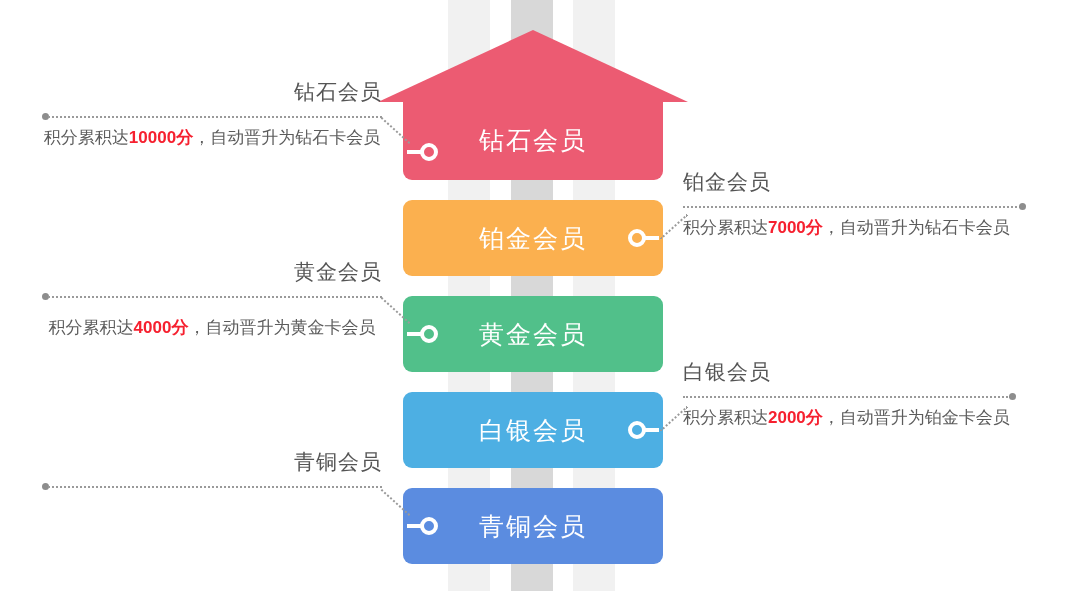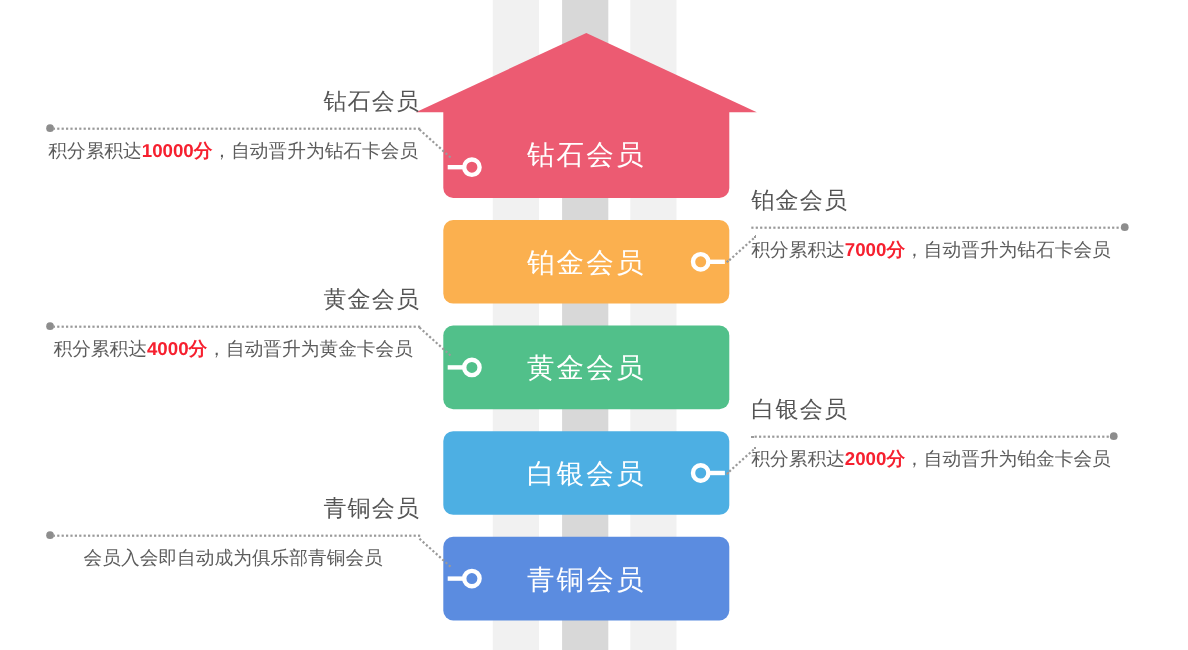--- a/index.html
+++ b/index.html
@@ -141,21 +141,21 @@
     <span class="ring"></span>
     <span class="stem"></span>
   </div>
 
   <div class="anno left-side" style="left:42px;top:258px;width:340px;">
     <div class="anno-title">黄金会员</div>
     <div class="anno-rule" style="margin-top:6px;">
       <span class="enddot" style="left:0;"></span>
       <span class="dots" style="left:6px;width:334px;"></span>
     </div>
-    <div class="anno-text" style="margin-top:2px;">
+    <div class="anno-text" style="margin-top:12px;">
       <span>积分累积达</span><b>4000分</b><span>，自动晋升为黄金卡会员</span>
     </div>
   </div>
   <span class="kink" style="left:382px;top:297px;width:38px;transform:rotate(42deg);"></span>
 
   <div class="bar" id="bar-silver" style="top:392px;height:76px;background:#4DAFE3;">
     <span class="bar-label">白银会员</span>
   </div>
   <div class="connector right" style="left:628px;top:421px;">
     <span class="ring"></span>
@@ -181,19 +181,16 @@
     <span class="ring"></span>
     <span class="stem"></span>
   </div>
 
   <div class="anno left-side" style="left:42px;top:448px;width:340px;">
     <div class="anno-title">青铜会员</div>
     <div class="anno-rule" style="margin-top:6px;">
       <span class="enddot" style="left:0;"></span>
       <span class="dots" style="left:6px;width:334px;"></span>
     </div>
-    <div class="anno-text" style="margin-top:2px;text-align:center;">
-      <span>会员入会即自动成为俱乐部青铜会员</span><b></b><span></span>
-    </div>
   </div>
   <span class="kink" style="left:382px;top:489px;width:38px;transform:rotate(42deg);"></span>
 
 </div>
 
 </body></html>

